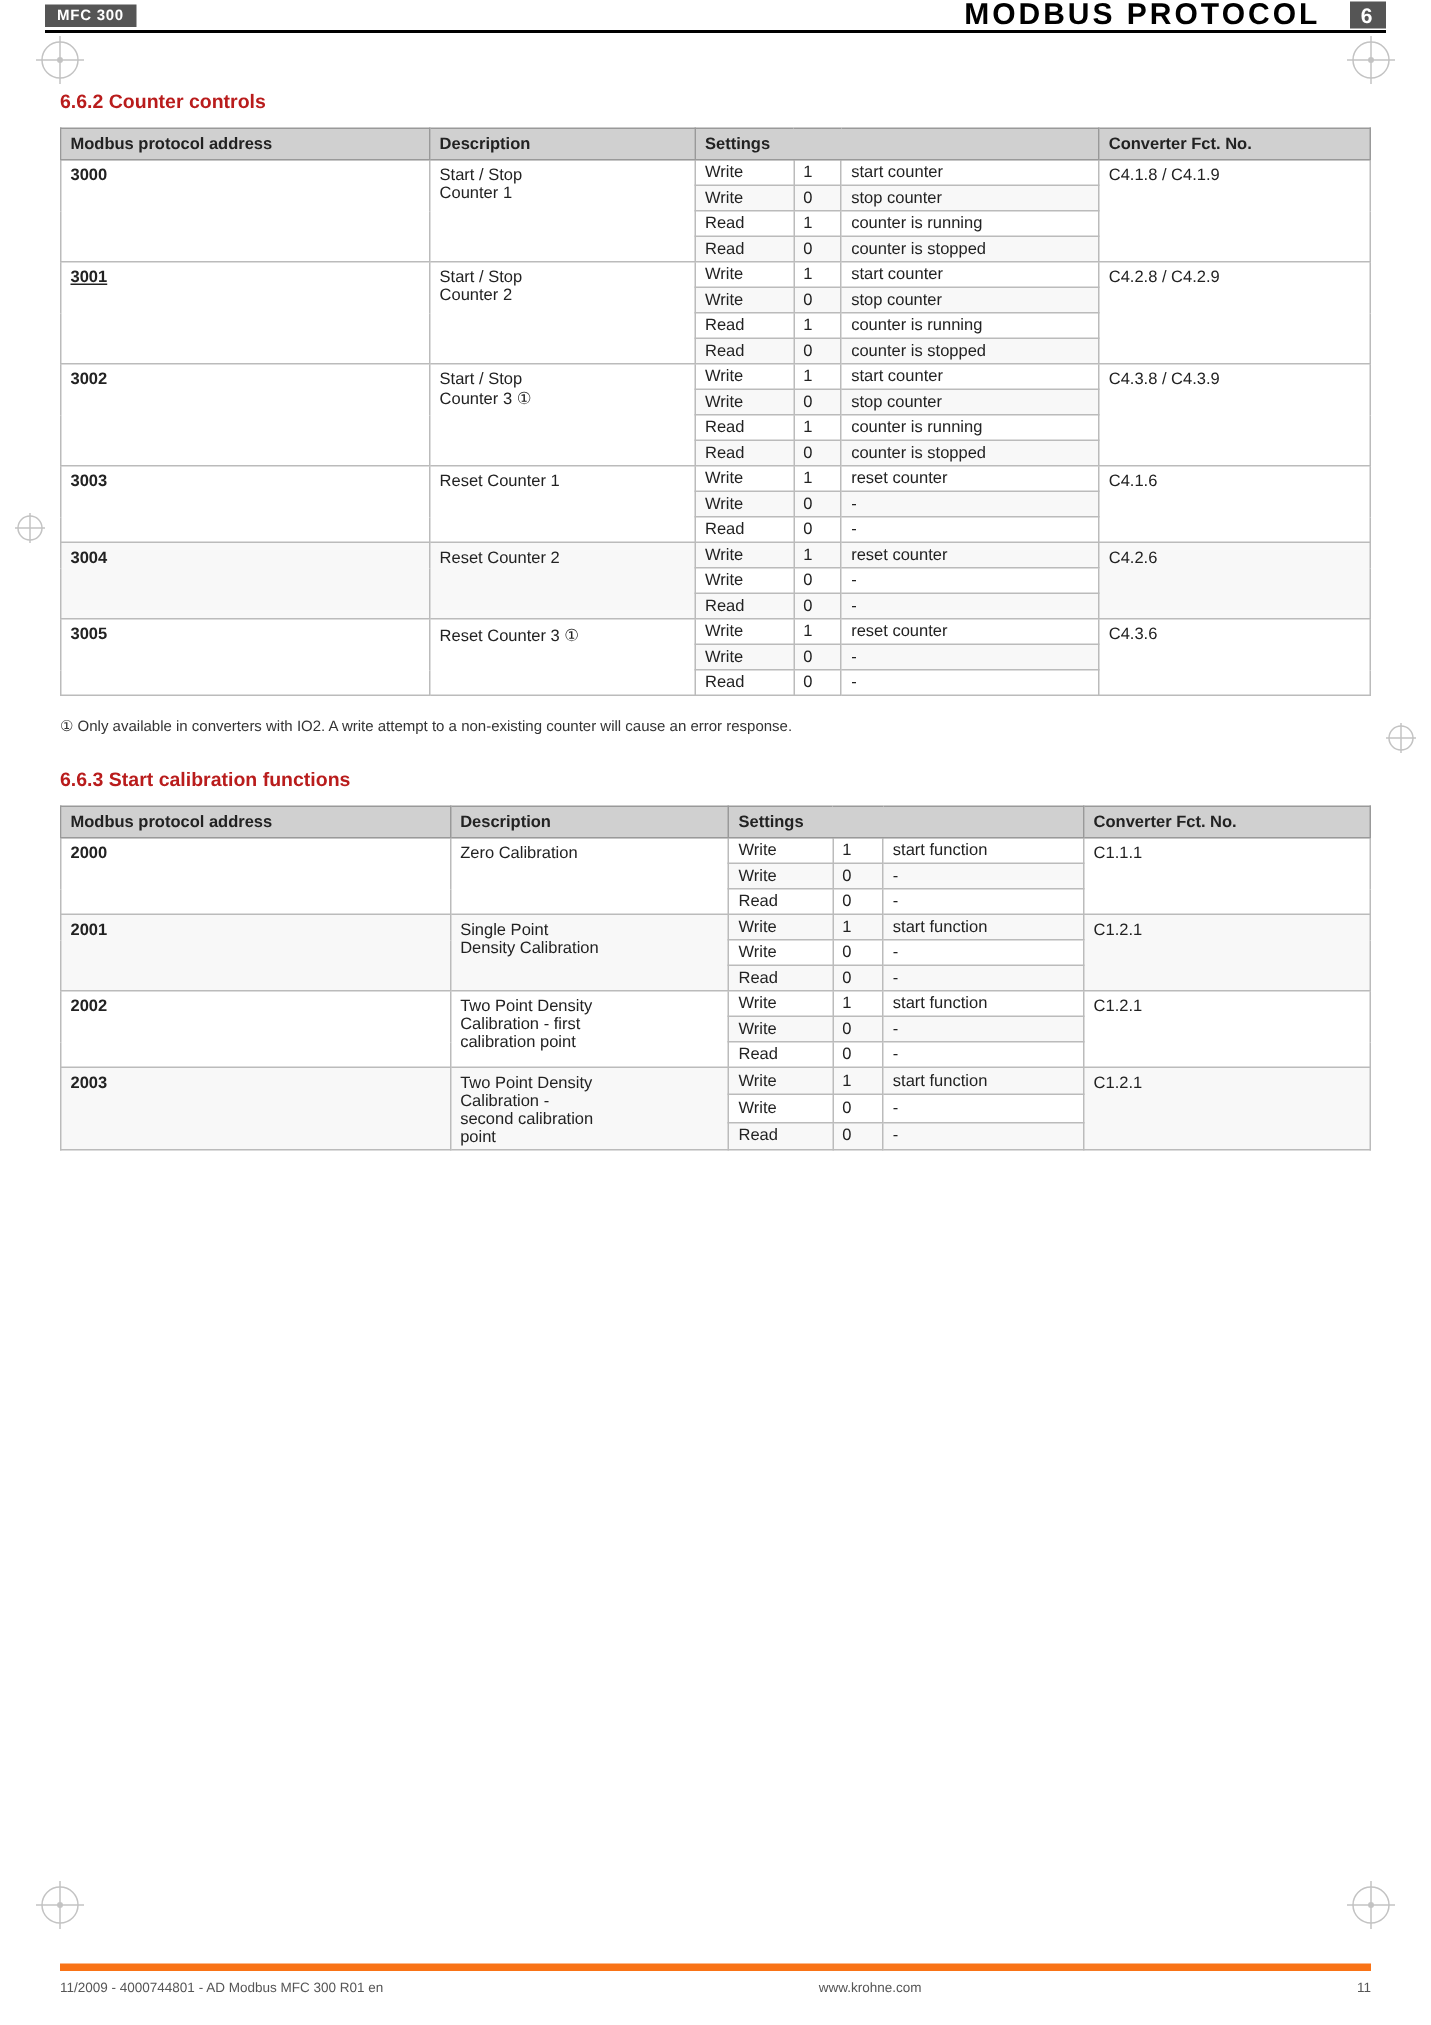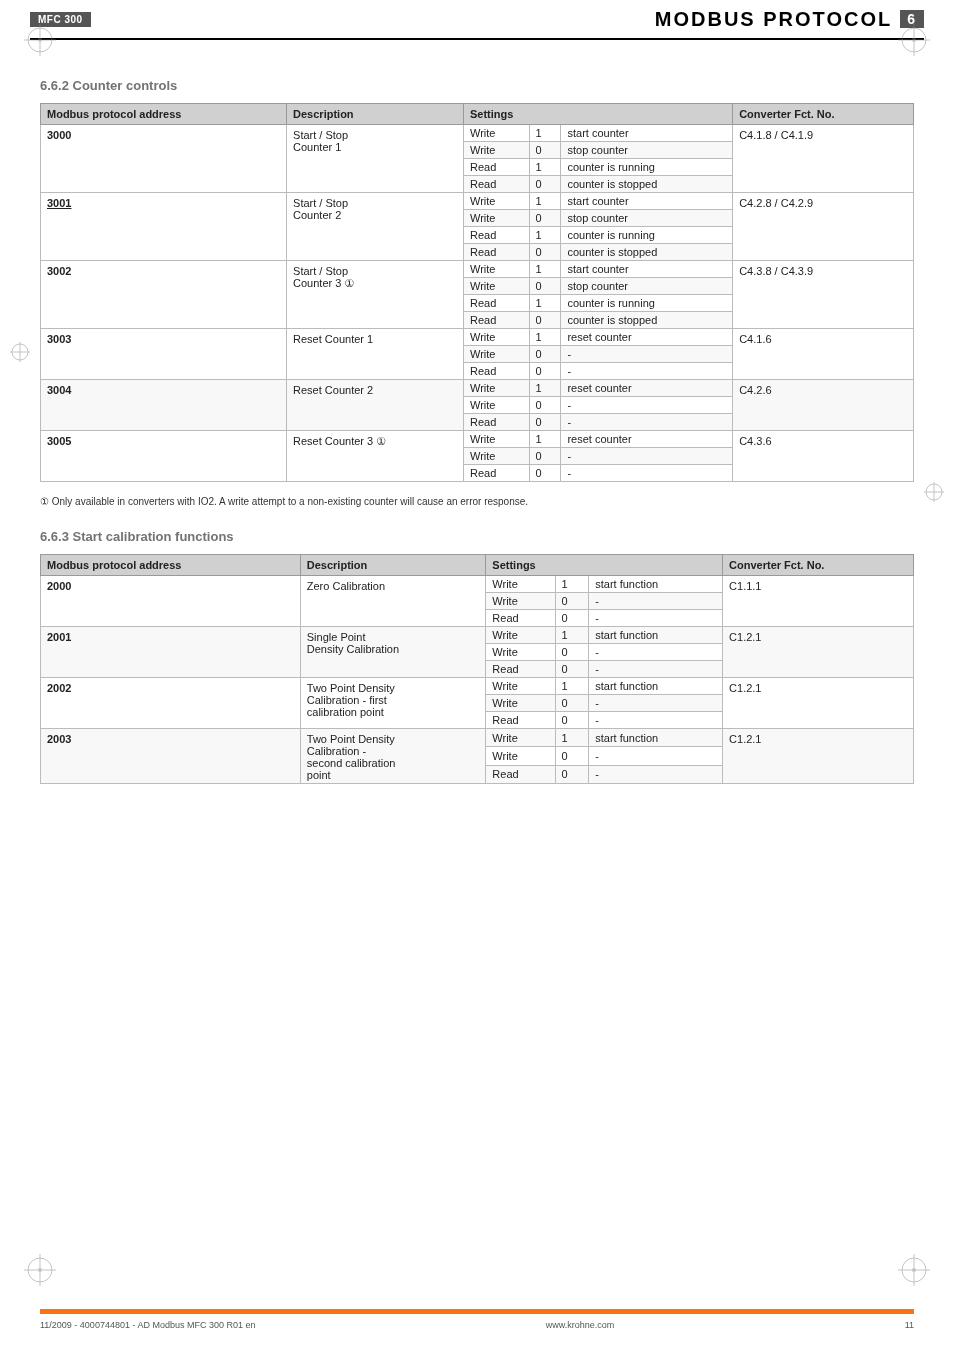--- a/index.html
+++ b/index.html
@@ -14,39 +14,39 @@
     }
 
     
     .header-bar {
       display: flex;
       align-items: center;
       justify-content: space-between;
       background: #fff;
       padding: 0 0 0 0;
       border-bottom: 2px solid #000;
-      height: 40px;
+      height: 22px;
       margin: 0 30px;
     }
     .header-left {
       background: #555;
       color: #fff;
       font-size: 10px;
       font-weight: bold;
       padding: 2px 8px;
       letter-spacing: 0.5px;
     }
     .header-right {
       font-size: 20px;
       font-weight: bold;
       letter-spacing: 2px;
       color: #000;
       display: flex;
       align-items: center;
-      gap: 8px;
+      gap: 20px;
     }
     .header-badge {
       background: #555;
       color: #fff;
       font-size: 14px;
       font-weight: bold;
       padding: 1px 7px;
       display: inline-block;
     }
 
@@ -54,21 +54,21 @@
     .content {
       padding: 20px 40px 30px 40px;
     }
 
     
     .section-heading {
       font-size: 13px;
       font-weight: bold;
       margin-bottom: 10px;
       margin-top: 18px;
-      color: #737373;
+      color: #b91c1c;
     }
 
     
     table {
       border-collapse: collapse;
       width: 100%;
       margin-bottom: 14px;
       font-size: 11px;
     }
     th {

